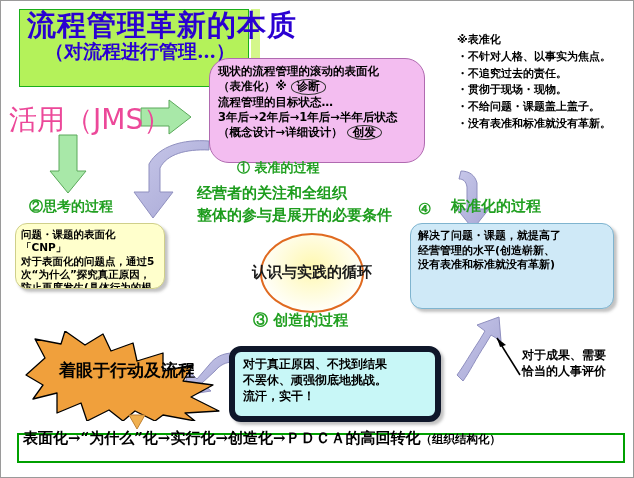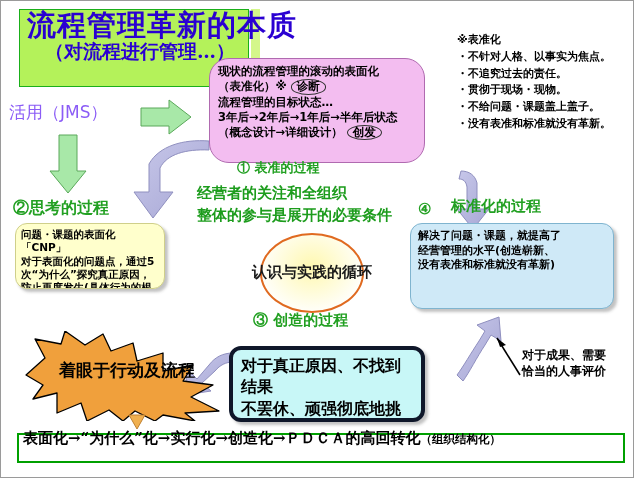--- a/index.html
+++ b/index.html
@@ -60,22 +60,22 @@
     font-size: 19px;
     font-weight: bold;
     margin-top: 2px;
     padding-left: 18px;
     white-space: nowrap;
   }
 
   
   #jms-label {
     left: 8px; top: 100px;
-    font-size: 17px;
-    color: #8b5cf6;
+    font-size: 28px;
+    color: #ec4899;
     font-family: "DejaVu Sans", sans-serif;
     white-space: nowrap;
   }
 
   
   #pink-box {
     left: 208px; top: 57px;
     width: 216px; height: 105px;
     background: #f3bdf0;
     border: 1px solid #b06ab0;
@@ -140,44 +140,44 @@
     font-size: 11px;
     line-height: 1.33;
     color: #000000;
     box-shadow: 3px 3px 3px rgba(120,120,120,0.45);
     overflow: hidden;
   }
 
   
   #cyan-box {
     left: 228px; top: 345px;
-    width: 196px; height: 76px;
+    width: 212px; height: 76px;
     background: #c8f7f7;
-    border: 4px solid #0f172a;
+    border: 6px solid #0f172a;
     border-radius: 12px;
     box-sizing: border-box;
     padding: 5px 5px 0 8px;
     font-family: "DejaVu Sans", sans-serif;
     font-weight: bold;
-    font-size: 16px;
+    font-size: 12px;
     line-height: 1.33;
     color: #000000;
     box-shadow: 3px 3px 3px rgba(120,120,120,0.45);
     overflow: hidden;
   }
 
   
   .green-label {
     font-family: "DejaVu Serif", "Liberation Serif", serif;
     font-weight: bold;
     color: #22a022;
     white-space: nowrap;
   }
   #label-1 { left: 236px; top: 158px; font-size: 13px; }
-  #label-2 { left: 12px; top: 197px; font-size: 16px; }
+  #label-2 { left: 28px; top: 197px; font-size: 14px; }
   #label-3 { left: 252px; top: 310px; font-size: 15px; }
   #label-4 { left: 414px; top: 196px; font-size: 15px; }
   #label-4-num { left: 417px; top: 199px; font-size: 15px; }
 
   
   #center-sentence {
     left: 196px; top: 182px;
     width: 252px;
     font-family: "DejaVu Serif", "Liberation Serif", serif;
     font-weight: bold;

